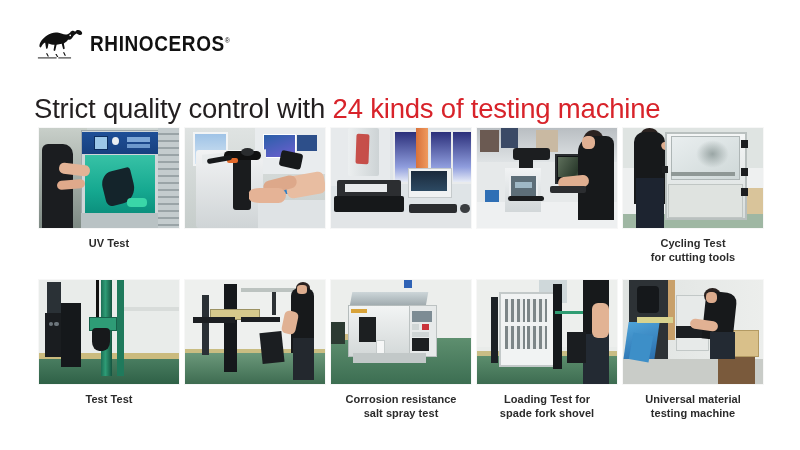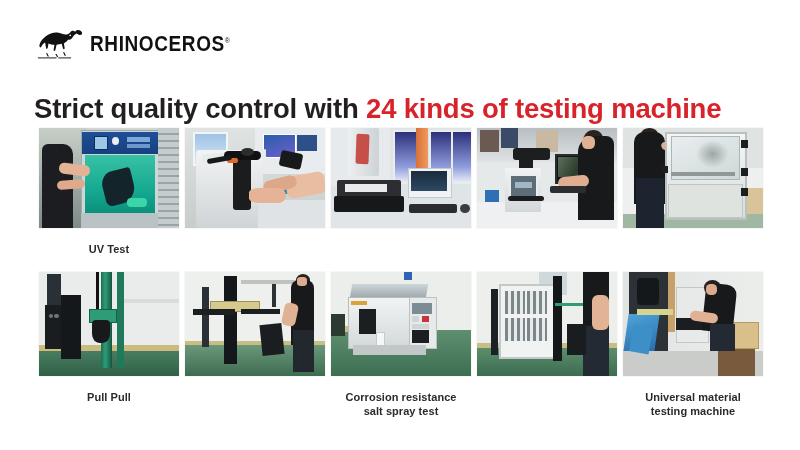--- a/index.html
+++ b/index.html
@@ -15,37 +15,37 @@
   
   .header{position:absolute;left:0;top:0;width:800px;height:118px;}
 
   .logo{position:absolute;left:34px;top:25px;width:180px;height:36px;display:flex;align-items:center;gap:4px;}
   .logo-mark{width:52px;height:34px;flex:none;position:relative;}
   .logo-word{font-family:"Liberation Sans","DejaVu Sans",sans-serif;font-weight:700;font-size:19px;letter-spacing:.6px;color:#111;line-height:1;white-space:nowrap;transform:scaleY(1.12);transform-origin:left center;}
   .logo-word sup{font-size:7px;vertical-align:super;font-weight:400;}
 
   .title{
     position:absolute;left:34px;top:74px;
-    font-size:27.5px;font-weight:700;color:#231f20;
+    font-size:27.5px;font-weight:400;color:#231f20;
     letter-spacing:-0.2px;white-space:nowrap;line-height:34px;
   }
   .title .accent{color:#d8232a;}
 
   
   .grid{position:absolute;left:36px;top:128px;width:730px;}
   .row{display:flex;gap:0;}
   .cell{width:146px;display:flex;flex-direction:column;align-items:center;}
   .cell .photo{
     width:140px;height:100px;
     background:#d9dde0;
     overflow:hidden;position:relative;
     box-shadow:0 0 0 1px rgba(0,0,0,.03);
   }
   .cell .caption{
-    margin-top:14px;
+    margin-top:8px;
     width:140px;
     text-align:center;
     font-size:11px;line-height:14px;
     font-weight:700;color:#2b2b2b;
     letter-spacing:.05px;
   }
   .row2{margin-top:16px;}
   .row2 .photo{height:104px;}
 
   
@@ -377,20 +377,21 @@
           <span class="ly cab"></span>
         <span class="ly glass"></span>
           <span class="ly smear"></span>
           <span class="ly rail"></span>
         <span class="ly lowdoor"></span>
           <span class="ly hinge1"></span>
           <span class="ly hinge2"></span>
         <span class="ly hinge3"></span>
           <span class="ly hinge4"></span>
       </div>
+      <div class="caption">Cycling Test<br>for cutting tools</div>
     </div>
 
   </div>
 
   <div class="row row2">
 
     <div class="cell">
       <div class="photo p6">
         <span class="ly bg"></span>
           <span class="ly wall"></span>
@@ -401,21 +402,21 @@
         <span class="ly pole2"></span>
           <span class="ly frame"></span>
           <span class="ly frame2"></span>
         <span class="ly panel"></span>
           <span class="ly btn"></span>
           <span class="ly btn2"></span>
         <span class="ly cable"></span>
           <span class="ly clamp"></span>
           <span class="ly weight"></span>
       </div>
-      <div class="caption">Pull Pull</div>
+      <div class="caption">Test Test</div>
     </div>
 
     <div class="cell">
       <div class="photo p7">
         <span class="ly bg"></span>
           <span class="ly wall"></span>
           <span class="ly floor"></span>
         <span class="ly mark"></span>
           <span class="ly rail"></span>
           <span class="ly hook"></span>
@@ -470,20 +471,21 @@
           <span class="ly g2"></span>
         <span class="ly g3"></span>
           <span class="ly g4"></span>
           <span class="ly post"></span>
         <span class="ly green"></span>
           <span class="ly person"></span>
           <span class="ly legp"></span>
         <span class="ly armp"></span>
           <span class="ly blk"></span>
       </div>
+      <div class="caption">Loading Test for<br>spade fork shovel</div>
     </div>
 
     <div class="cell">
       <div class="photo p10">
         <span class="ly bg"></span>
           <span class="ly wall"></span>
           <span class="ly floor"></span>
         <span class="ly mach"></span>
           <span class="ly mach2"></span>
           <span class="ly colm"></span>

